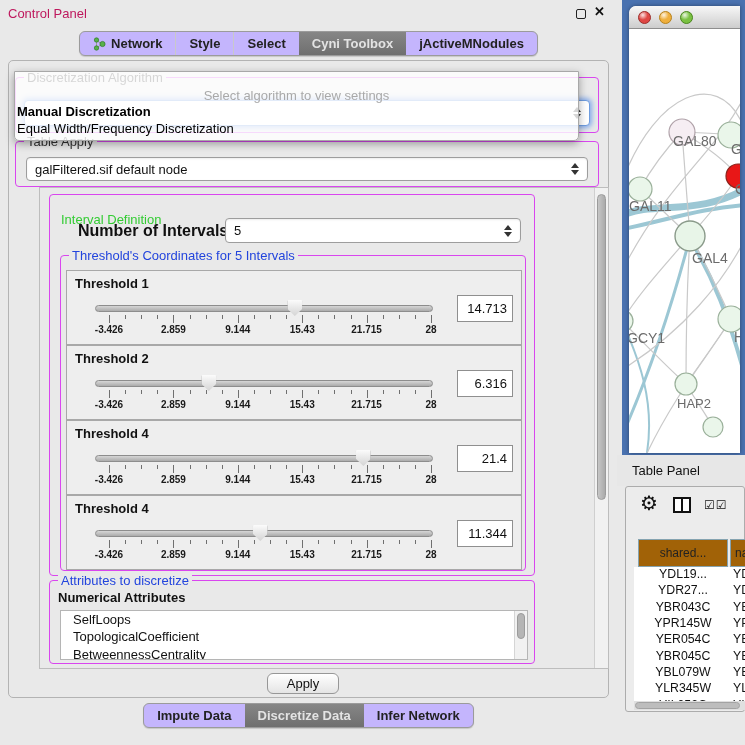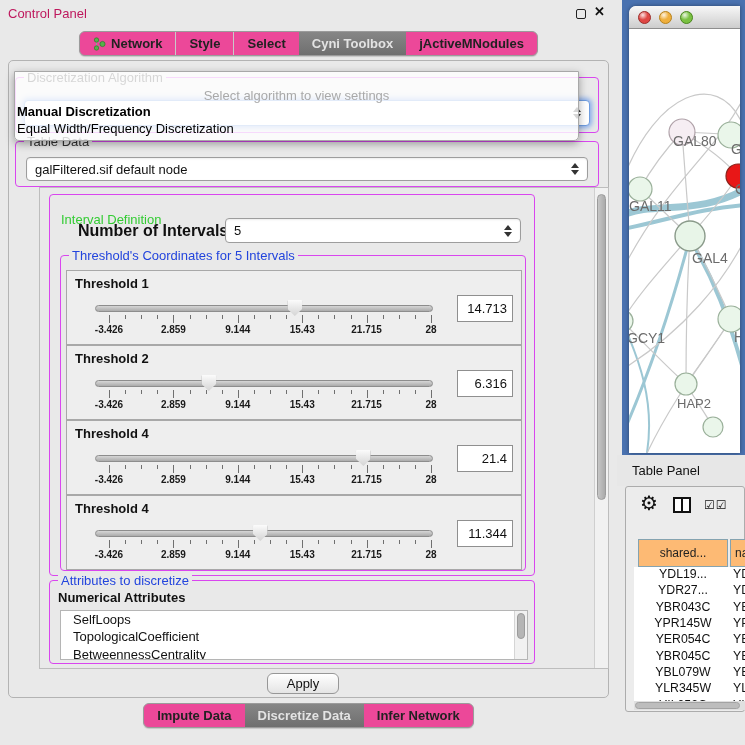--- a/index.html
+++ b/index.html
@@ -5,21 +5,21 @@
   * { margin:0; padding:0; box-sizing:border-box; }
   html,body { width:745px; height:745px; }
   body { font-family:"Liberation Sans", sans-serif; background:#e9e9e9; overflow:hidden; position:relative; }
 
   
   #control-panel { position:absolute; left:0; top:0; width:617px; height:745px; background:#e9e9e9; }
   #cp-title { position:absolute; left:8px; top:6px; font-size:13px; color:#be185d; }
   #float-ic { position:absolute; left:576px; top:9px; width:10px; height:10px; border:1.5px solid #222; border-radius:2px; }
   #close-ic { position:absolute; left:594px; top:4px; font-size:13px; font-weight:bold; color:#111; }
 
-  .seg { display:flex; background:#ec4899; border:1px solid #9b9b9b; border-radius:6px; overflow:hidden; box-shadow:0 1px 1px rgba(0,0,0,.15); }
+  .seg { display:flex; background:#c4b5fd; border:1px solid #9b9b9b; border-radius:6px; overflow:hidden; box-shadow:0 1px 1px rgba(0,0,0,.15); }
   .seg .tab { padding:0 13px; line-height:23px; font-size:13px; font-weight:600; color:#222; white-space:nowrap; display:flex; align-items:center; gap:5px; }
   .seg .tab.sep { border-left:1px solid #c9c9c9; }
   .seg .tab.sel { background:linear-gradient(#868686,#6f6f6f); color:#e3e3e3; }
   #top-tabs { position:absolute; top:31px; left:0; right:0; display:flex; justify-content:center; }
   #bottom-tabs { position:absolute; top:703px; left:0; right:0; display:flex; justify-content:center; }
 
   #cp-content { position:absolute; left:8px; top:60px; width:601px; height:638px; border:1px solid #b3b3b3; border-radius:5px; background:#e9e9e9; }
 
   .group { position:absolute; border:1px solid #d946ef; border-radius:4px; }
   .legend { position:absolute; top:-8px; left:8px; background:#e9e9e9; padding:0 3px; font-size:13px; color:#333; white-space:nowrap; }
@@ -84,21 +84,21 @@
   #tl-zoom  { left:51px; background-color:#7ac142; border:1px solid #49851f; }
   #net-canvas { position:absolute; left:0; top:23px; }
 
   #tp-strip { position:absolute; left:0; top:455px; width:128px; height:31px; background:#e7e7e7; }
   #tp-title { position:absolute; left:15px; top:8px; font-size:13px; color:#111; }
   #tp-panel { position:absolute; left:8px; top:486px; width:120px; height:226px; border:1px solid #acacac; border-radius:3px; background:#ececec; }
   #tp-gear { position:absolute; left:14px; top:4px; font-size:20px; color:#111; }
   #tp-split { position:absolute; left:47px; top:10px; width:18px; height:16px; border:2px solid #111; background:#fff; }
   #tp-split::after { content:""; position:absolute; left:6px; top:0; width:2px; height:12px; background:#111; }
   #tp-checks { position:absolute; left:78px; top:11px; font-size:12px; color:#111; letter-spacing:1px; }
-  .hcell { position:absolute; top:52px; height:28px; background:#fdba74; border:1px solid #85a3b0; font-size:12px; color:#222; display:flex; align-items:center; }
+  .hcell { position:absolute; top:52px; height:28px; background:#a16207; border:1px solid #85a3b0; font-size:12px; color:#222; display:flex; align-items:center; }
   #hcell-0 { left:12px; width:90px; justify-content:center; }
   #hcell-1 { left:104px; width:70px; padding-left:4px; }
   #tp-body { position:absolute; left:8px; top:80px; width:112px; height:134px; background:#fff; overflow:hidden; }
   .trow { position:relative; height:16.35px; }
   .trow .c0 { position:absolute; left:4px; width:90px; text-align:center; font-size:12.3px; color:#111; }
   .trow .c1 { position:absolute; left:99px; font-size:12.3px; color:#111; white-space:nowrap; }
   #tp-hscroll { position:absolute; left:8px; top:214px; width:112px; height:9px; background:#e0e0e0; }
   #tp-hscroll .hthumb { position:absolute; left:1px; top:1px; width:105px; height:7px; border-radius:4px; background:#bdbdbd; border:1px solid #a3a3a3; }
 
   svg text { font-family:"Liberation Sans",sans-serif; fill:#6b6b6b; }
@@ -150,21 +150,21 @@
       </div>
     </div>
 
     <div id="alg-popup">
       <div id="alg-hint">Select algorithm to view settings</div>
       <div class="popup-item" id="popup-item-0">Manual Discretization</div>
       <div class="popup-item" id="popup-item-1">Equal Width/Frequency Discretization</div>
     </div>
 
     <div class="group" id="grp-td">
-      <span class="legend">Table Data</span>
+      <span class="legend">Table Apply</span>
       <div class="combo" id="td-combo">
         <span>galFiltered.sif default node</span>
         <span class="spin">
             <i class="up"></i>
             <i class="dn"></i>
           </span>
       </div>
     </div>
 
     <div id="scrollpane">

